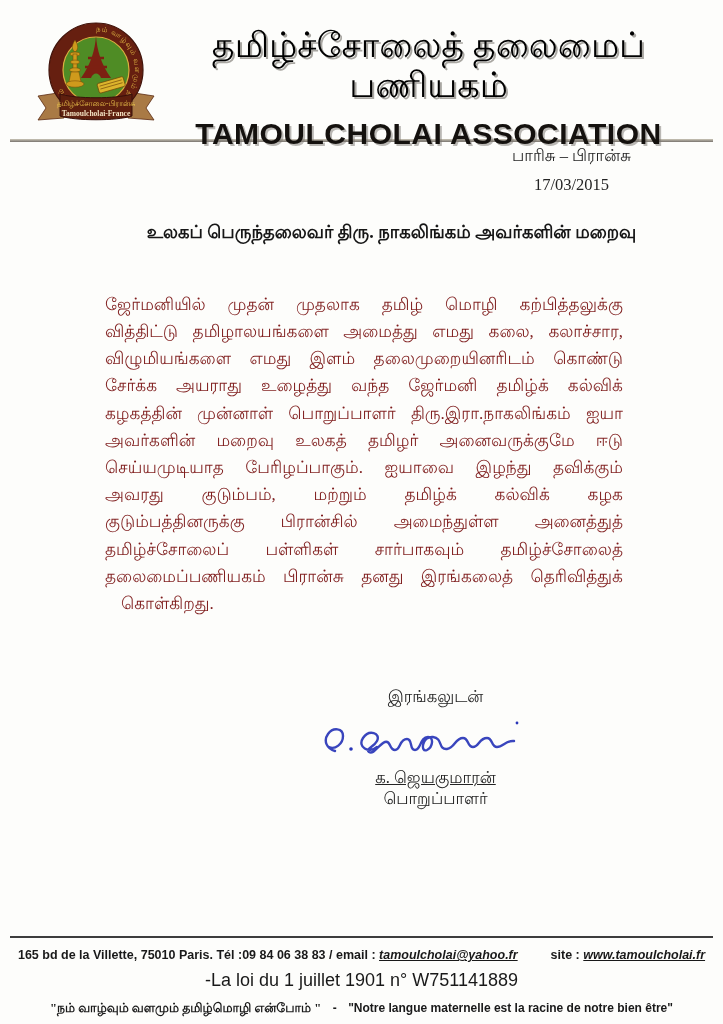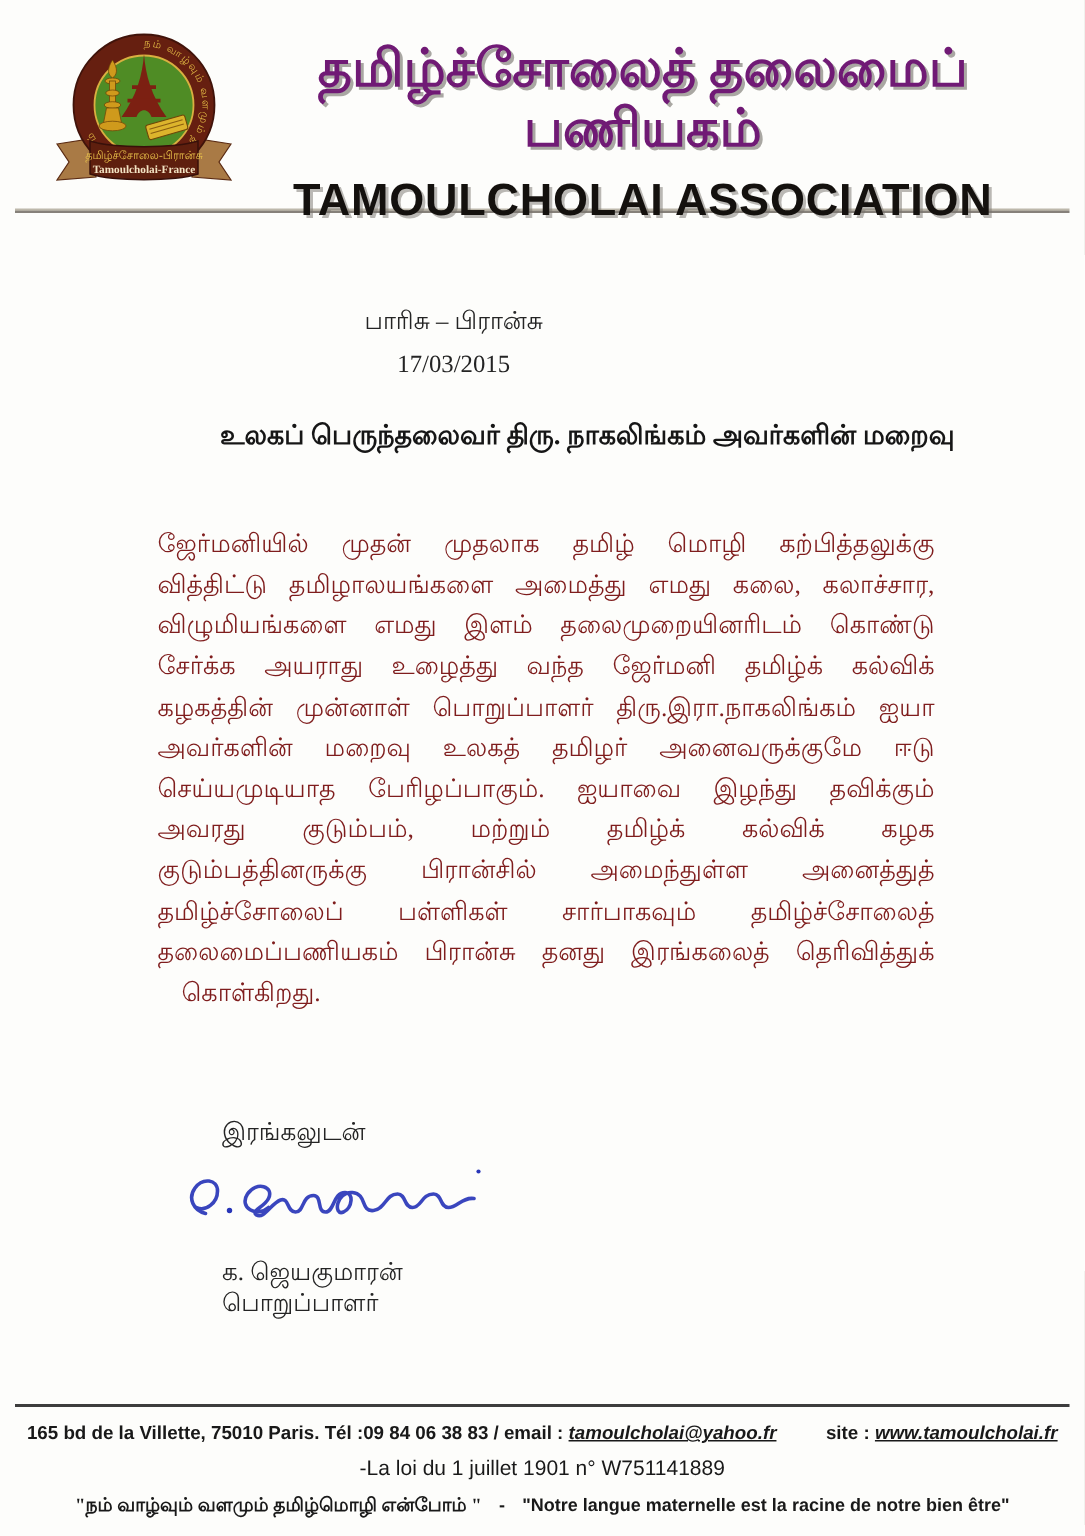--- a/index.html
+++ b/index.html
@@ -6,59 +6,59 @@
   .page {
     position:relative; width:723px; height:1024px; margin:0 auto;
     background:#fdfdfb; overflow:hidden;
     font-family:"Liberation Serif","DejaVu Serif",serif; color:#1c1c1c;
   }
   
   .header { display:flex; align-items:flex-start; padding:20px 24px 0 34px; height:114px; }
   .logo-box { width:124px; height:110px; flex:none; }
   .titles { flex:1; text-align:center; padding-top:6px; }
   .title-ta {
-    font-size:35px; font-weight:bold; color:#701a75; line-height:1.15;
+    font-size:35px; font-weight:normal; color:#000000; line-height:1.15;
     text-shadow:2px 2px 0 rgba(100,96,90,.55);
   }
   .title-en {
     margin-top:10px; font-family:"Liberation Sans","DejaVu Sans",sans-serif;
     font-size:30px; font-weight:bold; letter-spacing:.5px; color:#14110e;
     text-shadow:2px 2px 0 rgba(120,116,110,.5);
   }
   .rule {
     margin:5px 10px 0 10px; height:3px;
     background:linear-gradient(#bdb8ab 0 40%, #86817a 60% 100%);
   }
   
-  .date-wrap { display:flex; justify-content:center; padding-right:118px; margin-top:58px; }
+  .date-wrap { display:flex; justify-content:flex-end; padding-right:92px; }
   .date-block { text-align:center; font-size:16.5px; line-height:1.75; color:#242424; }
   
   .subject {
     margin-top:22px; text-align:center; padding-left:60px;
     font-size:18px; font-weight:bold; color:#161616;
   }
   
   .body-text { width:518px; margin:46px 0 0 105px; font-size:17px; color:#7f1d1d; }
   .body-line { text-align:justify; text-align-last:justify; line-height:27.2px; }
   .body-line.last { text-align-last:left;margin-left:16px; }
   
-  .closing { margin-top:70px; margin-left:148px; font-size:16.5px; color:#242424; }
+  .closing { margin-top:70px; margin-left:148px; font-size:16.5px; color:#242424;text-align:center; }
   .signature-row { margin:6px 0 0 -26px; height:52px; }
-  .sig-name { margin-top:14px; }
+  .sig-name { margin-top:2px;text-decoration:underline; }
   .sig-title { }
   
   .footer {
     position:absolute; left:10px; right:10px; bottom:0; height:86px;
     border-top:2px solid #3d3d3d;
     font-family:"Liberation Sans","DejaVu Sans",sans-serif; color:#191919;
   }
   .f1 { margin-top:10px; text-align:center; font-size:12.5px; font-weight:bold; }
   .f1 .lnk { text-decoration:underline; color:inherit;font-style:italic; }
   .f1 .sep-space { display:inline-block; width:26px; }
-  .f2 { margin-top:8px; text-align:center; font-size:14px; }
+  .f2 { margin-top:8px; text-align:center; font-size:18px; }
   .f3 {
     display:flex; justify-content:space-between; align-items:baseline;
     padding:0 40px; margin-top:10px; font-size:12px; font-weight:bold;
   }
   .f3 .q-ta { font-family:"Liberation Serif","DejaVu Serif",serif; font-size:12.5px; }
 </style>
 </head>
 <body>
 
 <div class="page">

